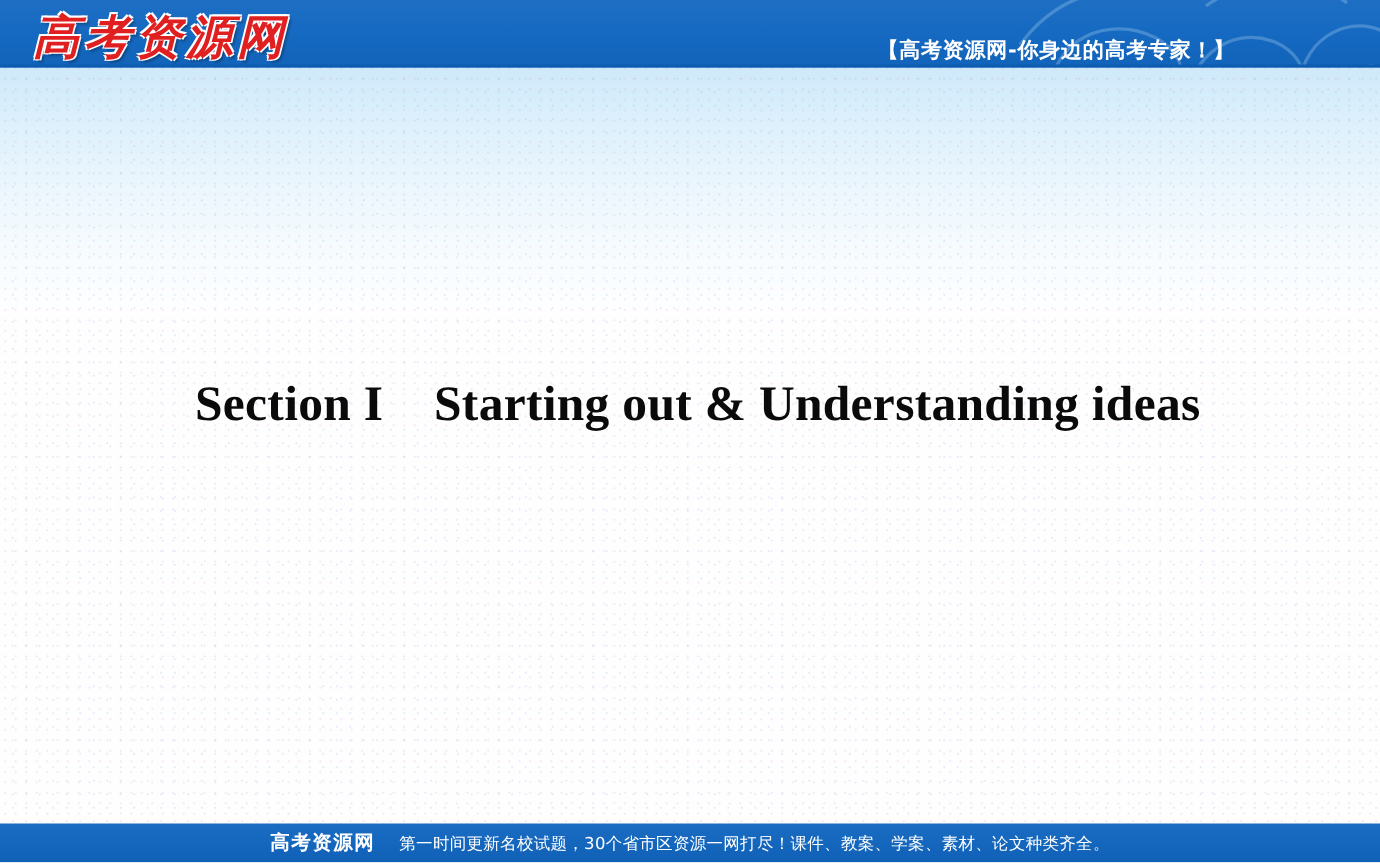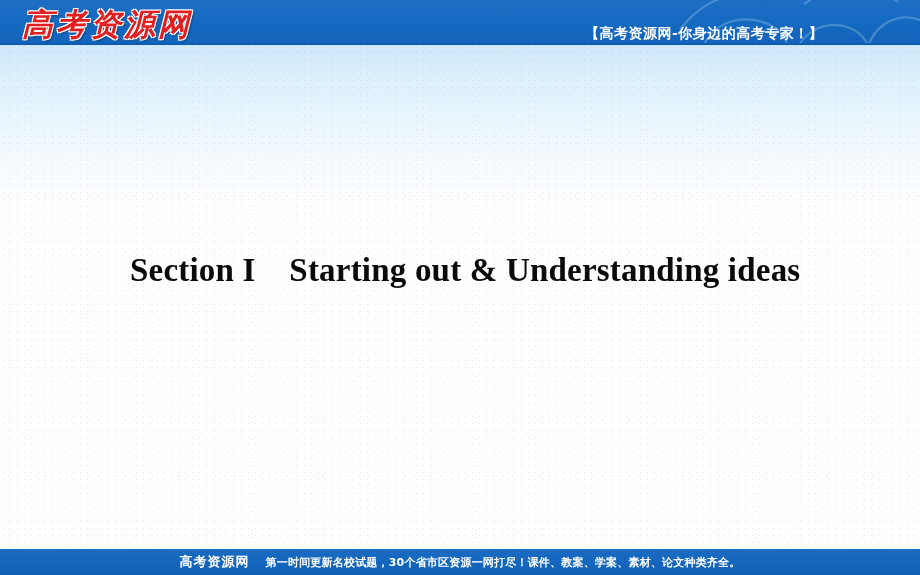--- a/index.html
+++ b/index.html
@@ -148,21 +148,20 @@
     color: #ffffff;
     letter-spacing: 1px;
     white-space: nowrap;
   }
   .footer-text {
     font-family: "DejaVu Sans", sans-serif;
     font-size: 11px;
     color: #ffffff;
     letter-spacing: .2px;
     white-space: nowrap;
-    font-weight: bold;
   }
 </style>
 </head>
 <body>
 
 <div id="slide">
 
   <div class="bg-base"></div>
   <div class="bg-gradient"></div>
   <div class="noise"></div>

